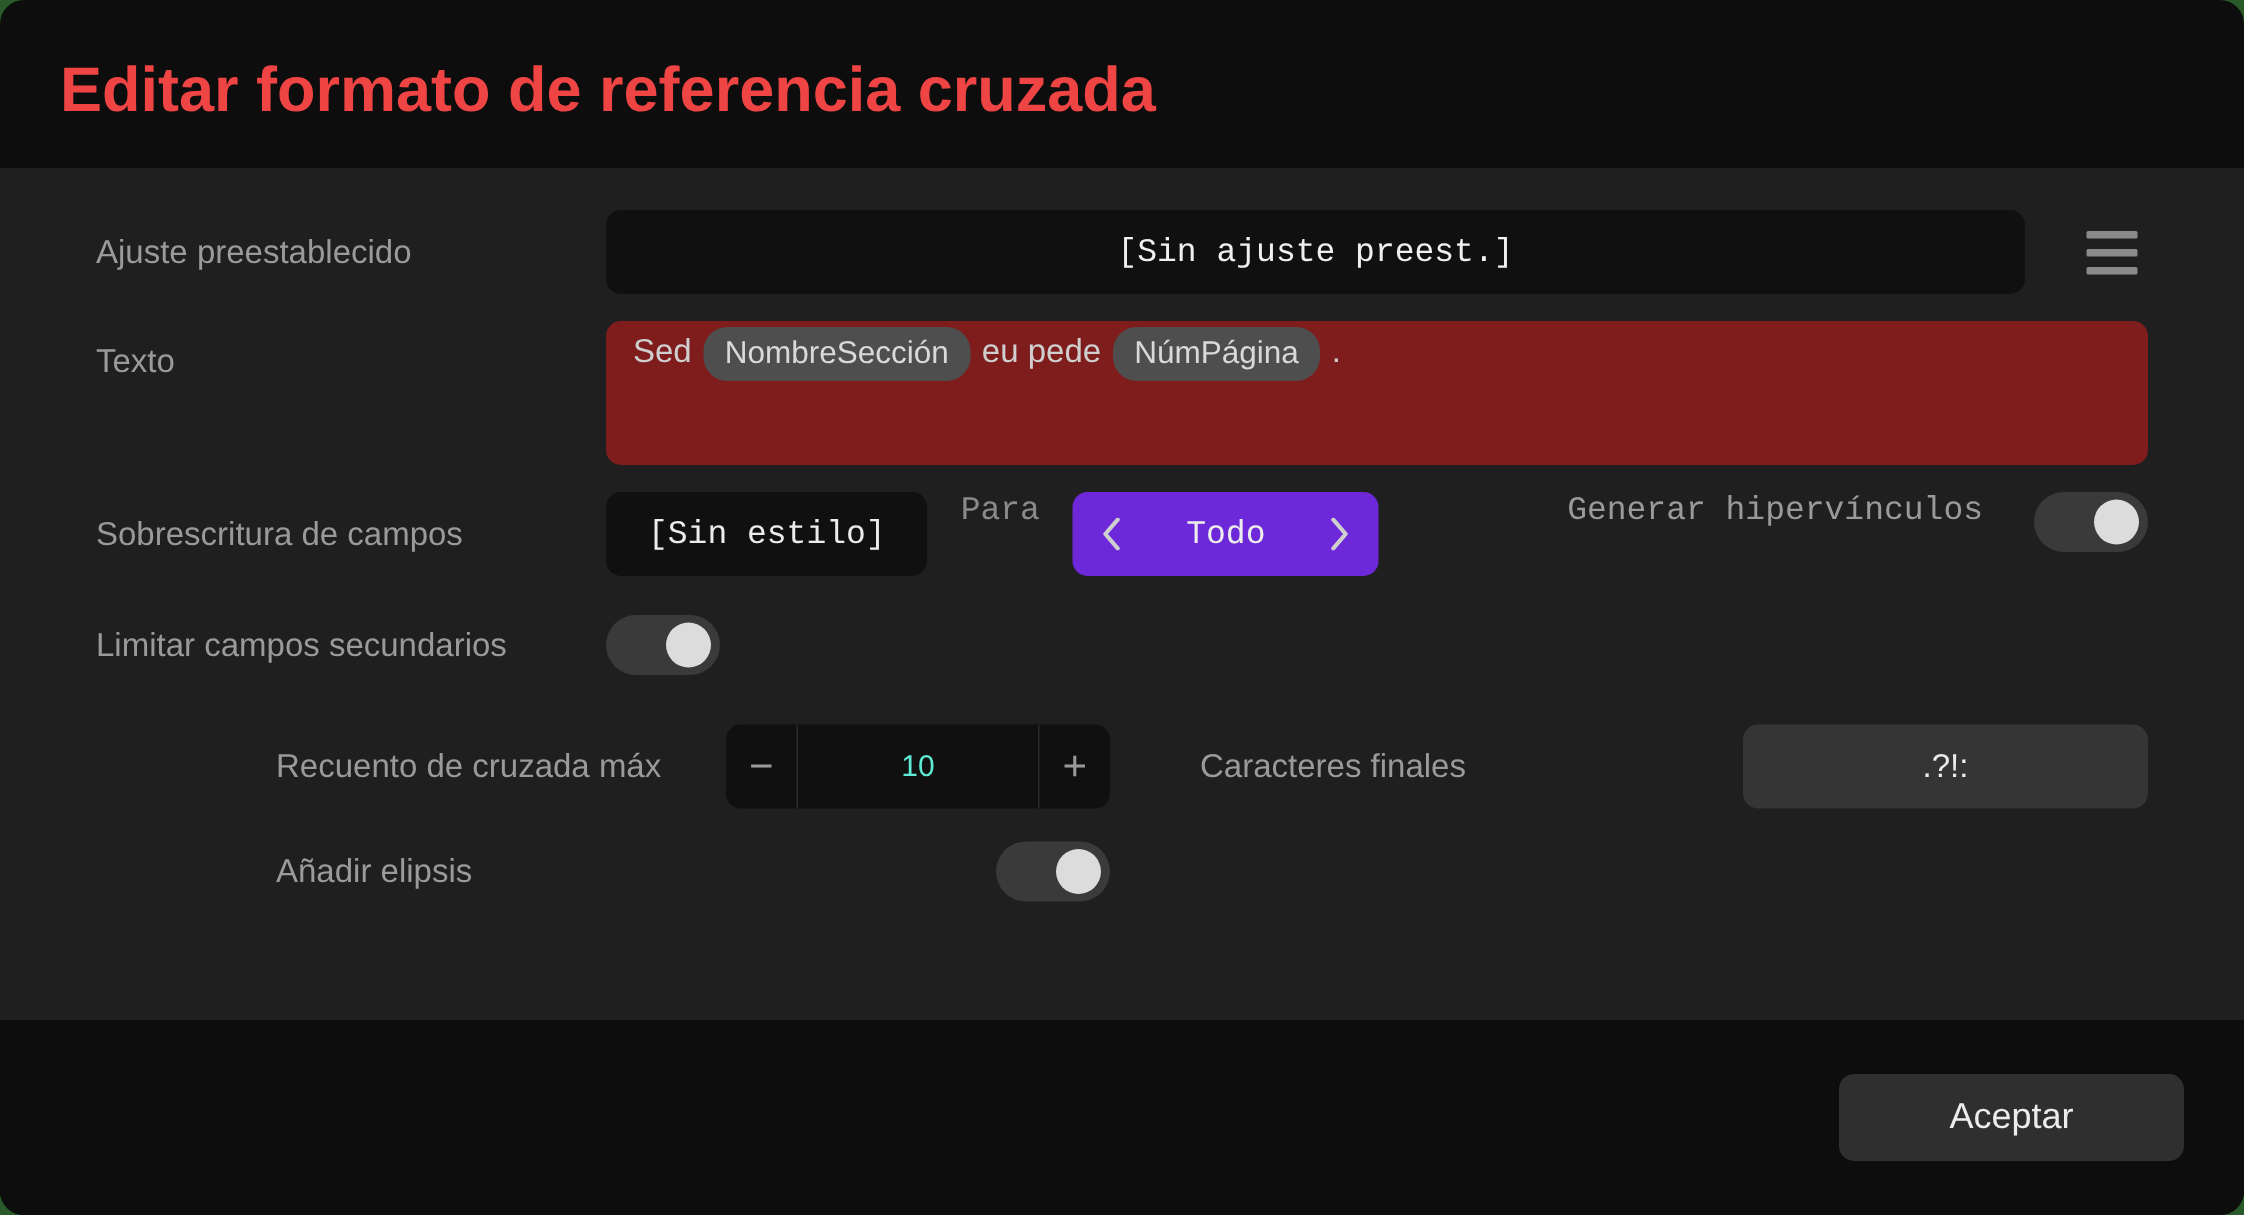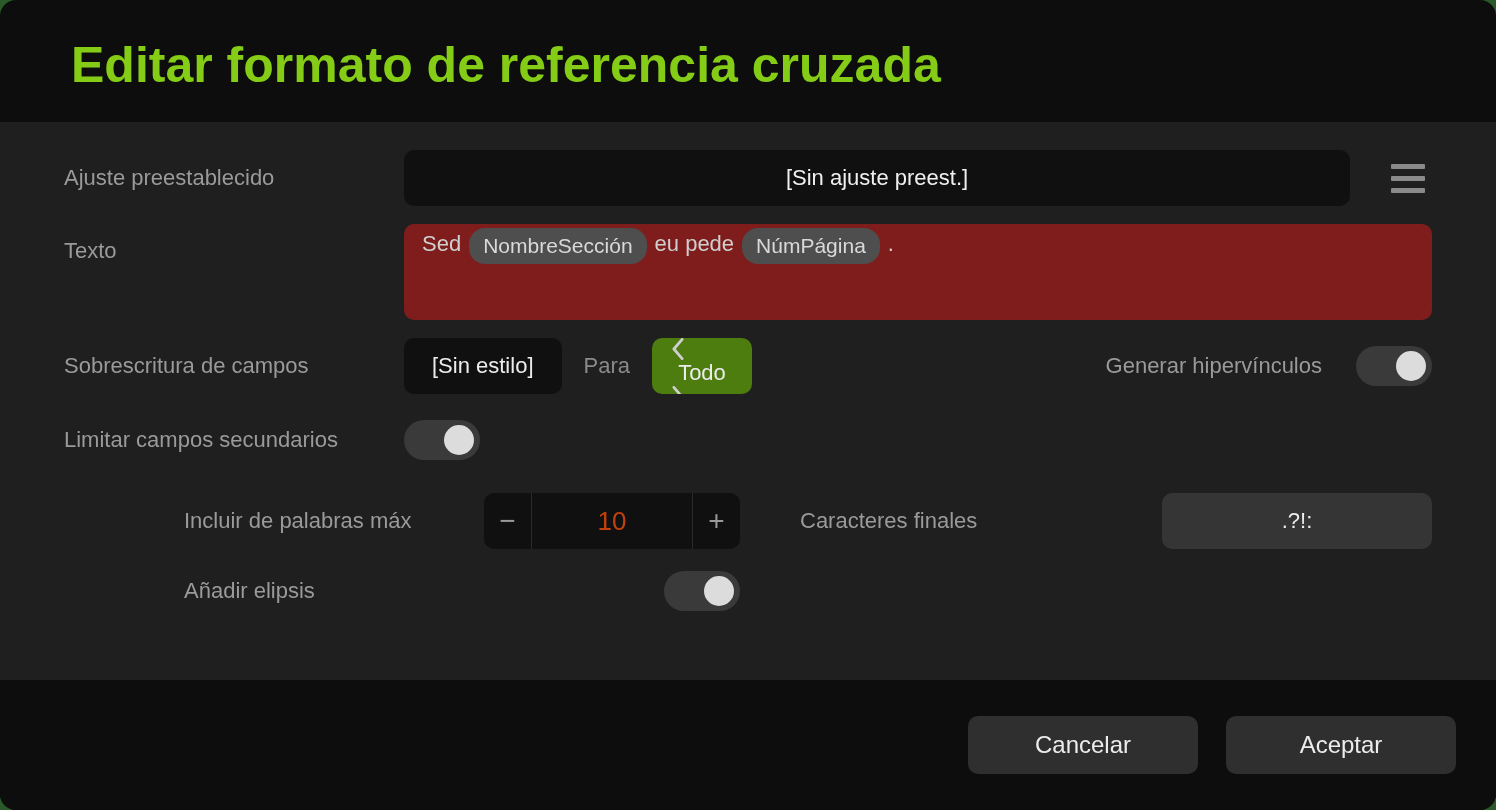--- a/index.html
+++ b/index.html
@@ -17,24 +17,23 @@
       background: #0d0d0d;
       border-radius: 16px;
       display: flex;
       flex-direction: column;
       overflow: hidden;
     }
     .dialog-header {
       padding: 36px 40px 28px 40px;
     }
     .dialog-title {
-      color: #84cc16;
-      font-size: 50px;
+      color: #ef4444;
+      font-size: 42px;
       font-weight: 600;
-      margin-left: 31px;
     }
     .dialog-body {
       flex: 1;
       background: #1f1f1f;
       padding: 28px 64px 28px 64px;
     }
     .row {
       display: flex;
       align-items: center;
       margin-bottom: 18px;
@@ -43,22 +42,22 @@
     .row.tall { align-items: flex-start; }
     .label {
       color: #9a9a9a;
       font-size: 22px;
       width: 340px;
       flex-shrink: 0;
     }
     .controls {
       flex: 1;
       display: flex;
-      align-items: center;
       gap: 14px;
+      font-family: Liberation Mono, monospace;
     }
     .select-box {
       background: #101010;
       border-radius: 10px;
       height: 56px;
       display: flex;
       align-items: center;
       justify-content: center;
       color: #f0f0f0;
       font-size: 22px;
@@ -116,25 +115,24 @@
       font-size: 22px;
       cursor: pointer;
     }
     .inline-label {
       color: #8a8a8a;
       font-size: 22px;
       margin: 0 8px;
     }
     .nav-group {
       display: flex;
-      background: #4d7c0f;
+      background: #6d28d9;
       border-radius: 10px;
       height: 56px;
       overflow: hidden;
-      flex-direction: column;
     }
     .nav-btn {
       width: 52px;
       display: flex;
       align-items: center;
       justify-content: center;
       cursor: pointer;
       color: #cfcfcf;
     }
     .nav-value {
@@ -184,22 +182,22 @@
       font-size: 28px;
       cursor: pointer;
       border-right: 1px solid #2a2a2a;
     }
     .stepper-btn:last-child { border-right: none; border-left: 1px solid #2a2a2a; }
     .stepper-value {
       width: 160px;
       display: flex;
       align-items: center;
       justify-content: center;
-      color: #c2410c;
-      font-size: 26px;
+      color: #5eead4;
+      font-size: 20px;
     }
     .chars-input {
       background: #353535;
       border-radius: 10px;
       height: 56px;
       width: 270px;
       display: flex;
       align-items: center;
       justify-content: center;
       color: #ececec;
@@ -312,21 +310,21 @@
       <div class="controls">
         <div class="toggle on">
           <div class="knob"></div>
         </div>
       </div>
     </div>
 
     <div class="sub-section">
 
       <div class="sub-row">
-        <div class="sub-label indent" style="width:420px; line-height:26px;">Incluir de palabras máx</div>
+        <div class="sub-label indent" style="width:420px; line-height:26px;">Recuento de cruzada máx</div>
         <div class="stepper">
           <div class="stepper-btn">−</div>
           <div class="stepper-value">10</div>
           <div class="stepper-btn">+</div>
         </div>
       </div>
 
       <div class="sub-row">
         <div class="sub-label">Caracteres finales</div>
         <div class="flexgap"></div>
@@ -343,19 +341,16 @@
         </div>
       </div>
 
 
     </div>
 
   </div>
 
   <div class="dialog-footer">
     <div class="btn">
-      <span>Cancelar</span>
-    </div>
-    <div class="btn">
       <span>Aceptar</span>
     </div>
   </div>
 </div>
 
 </body></html>

